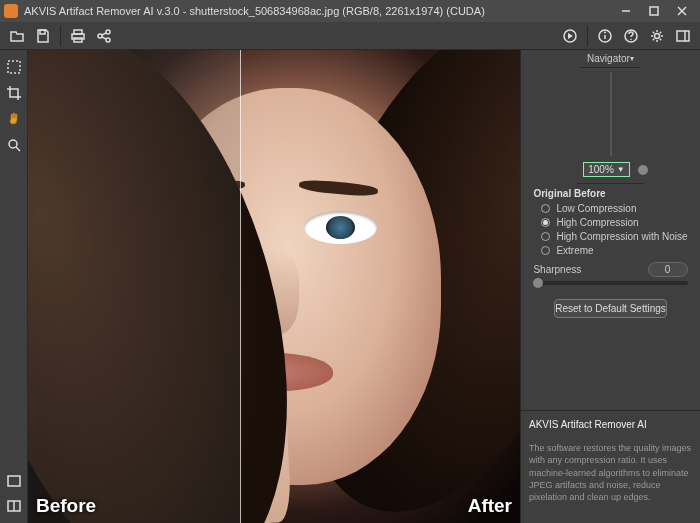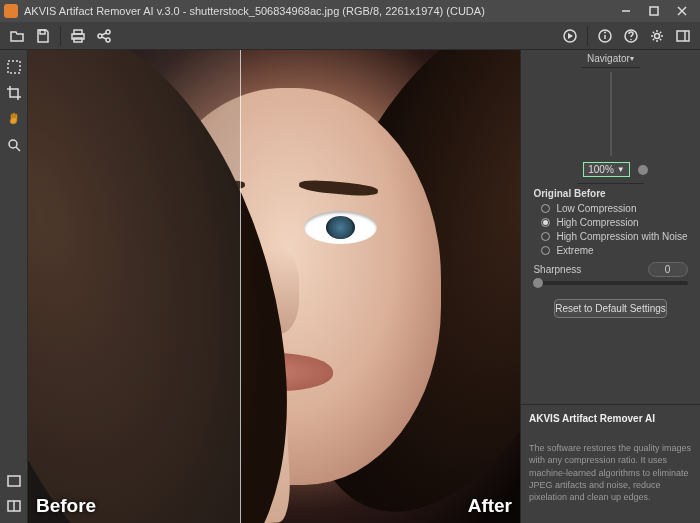--- a/index.html
+++ b/index.html
@@ -67,21 +67,21 @@
 
 .sharp-row { display: flex; align-items: center; margin-top: 6px; }
 .sharp-row .lab { flex: 1; font-size: 10px; }
 .sharp-val { background: #4a4a4a; border: 1px solid #666; width: 40px; text-align: center; font-size: 10px; padding: 1px 0; border-radius: 8px; }
 .sharp-slider { height: 4px; background: #2a2a2a; border-radius: 2px; margin: 4px 0 8px 0; position: relative; }
 .sharp-slider .thumb { position: absolute; left: 0; top: -3px; width: 10px; height: 10px; background: #888; border-radius: 50%; }
 
 .reset-btn { margin: 2px 6px 8px 6px; border: 1px solid #777; background: #4a4a4a; color: #ddd; font-size: 10px; padding: 3px 0; text-align: center; cursor: pointer; border-radius: 4px; }
 
 .info-box { margin-top: auto; padding: 8px 8px 20px 8px; border-top: 1px solid #2a2a2a; }
-.info-title { font-size: 10px; font-weight: 700; color: #eee; margin-bottom: 18px; }
+.info-title { font-size: 10px; font-weight: 400; color: #eee; margin-bottom: 12px; }
 .info-text { font-size: 9px; color: #999; line-height: 1.35; }
 
 
 .ic { stroke: #ddd; stroke-width: 1.5; fill: none; }
 .icf { fill: #ddd; }
 </style>
 </head>
 <body>
 
 <div class="titlebar">

